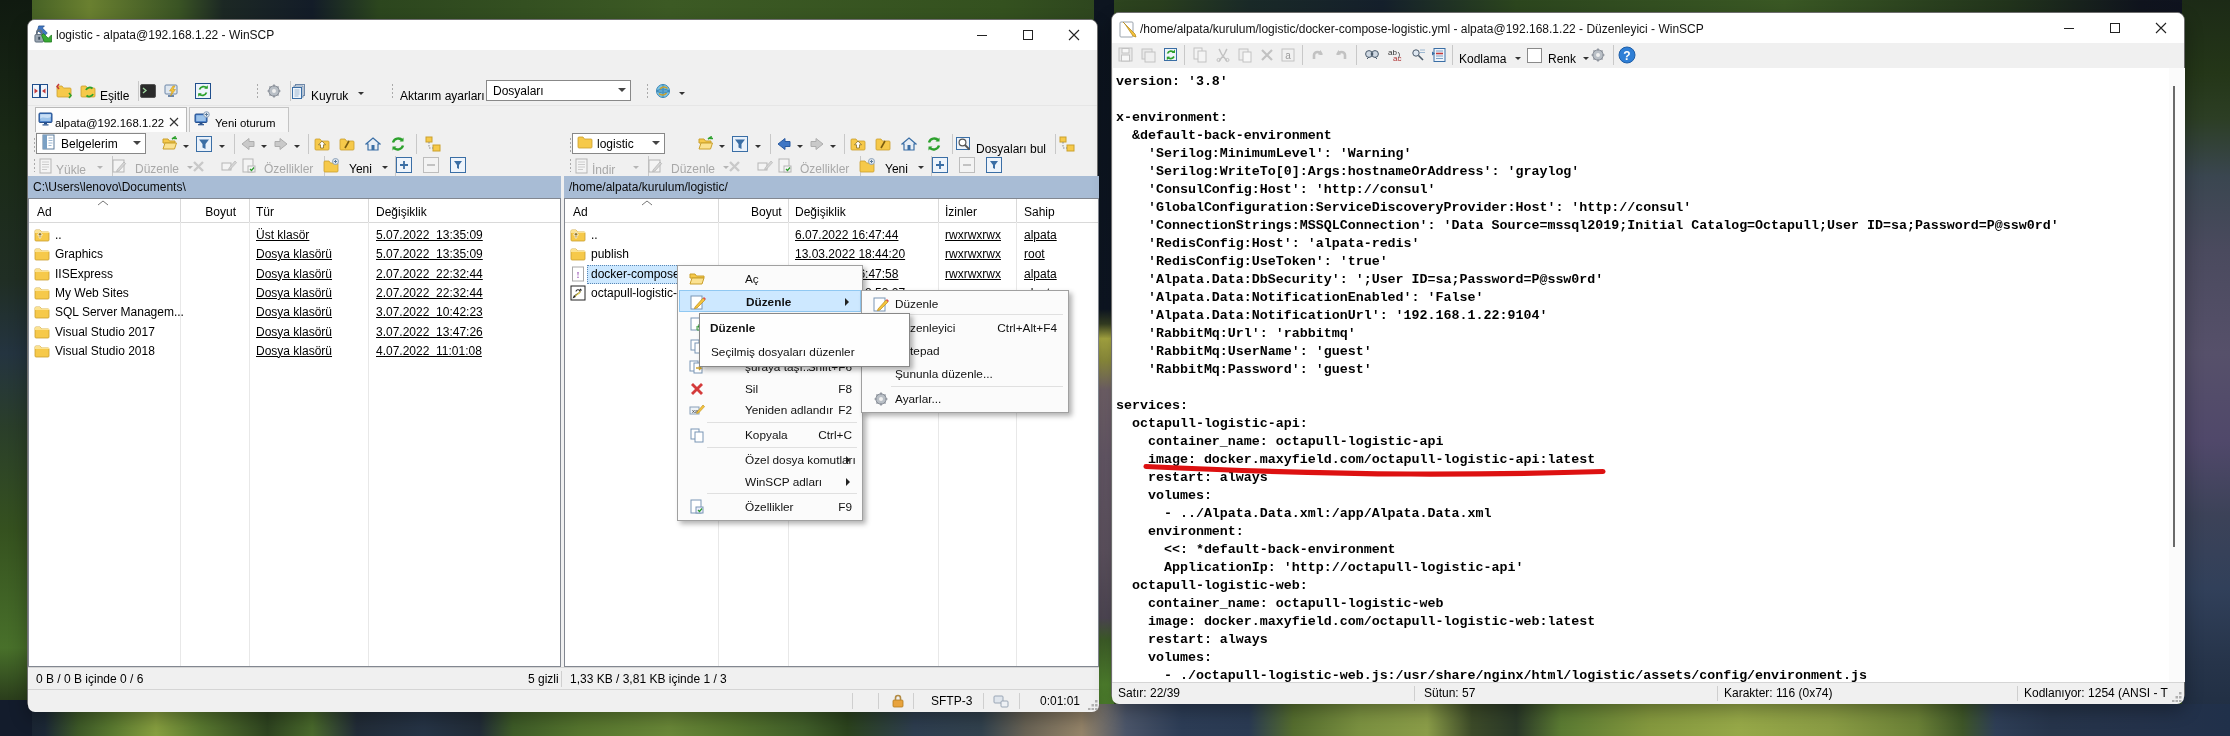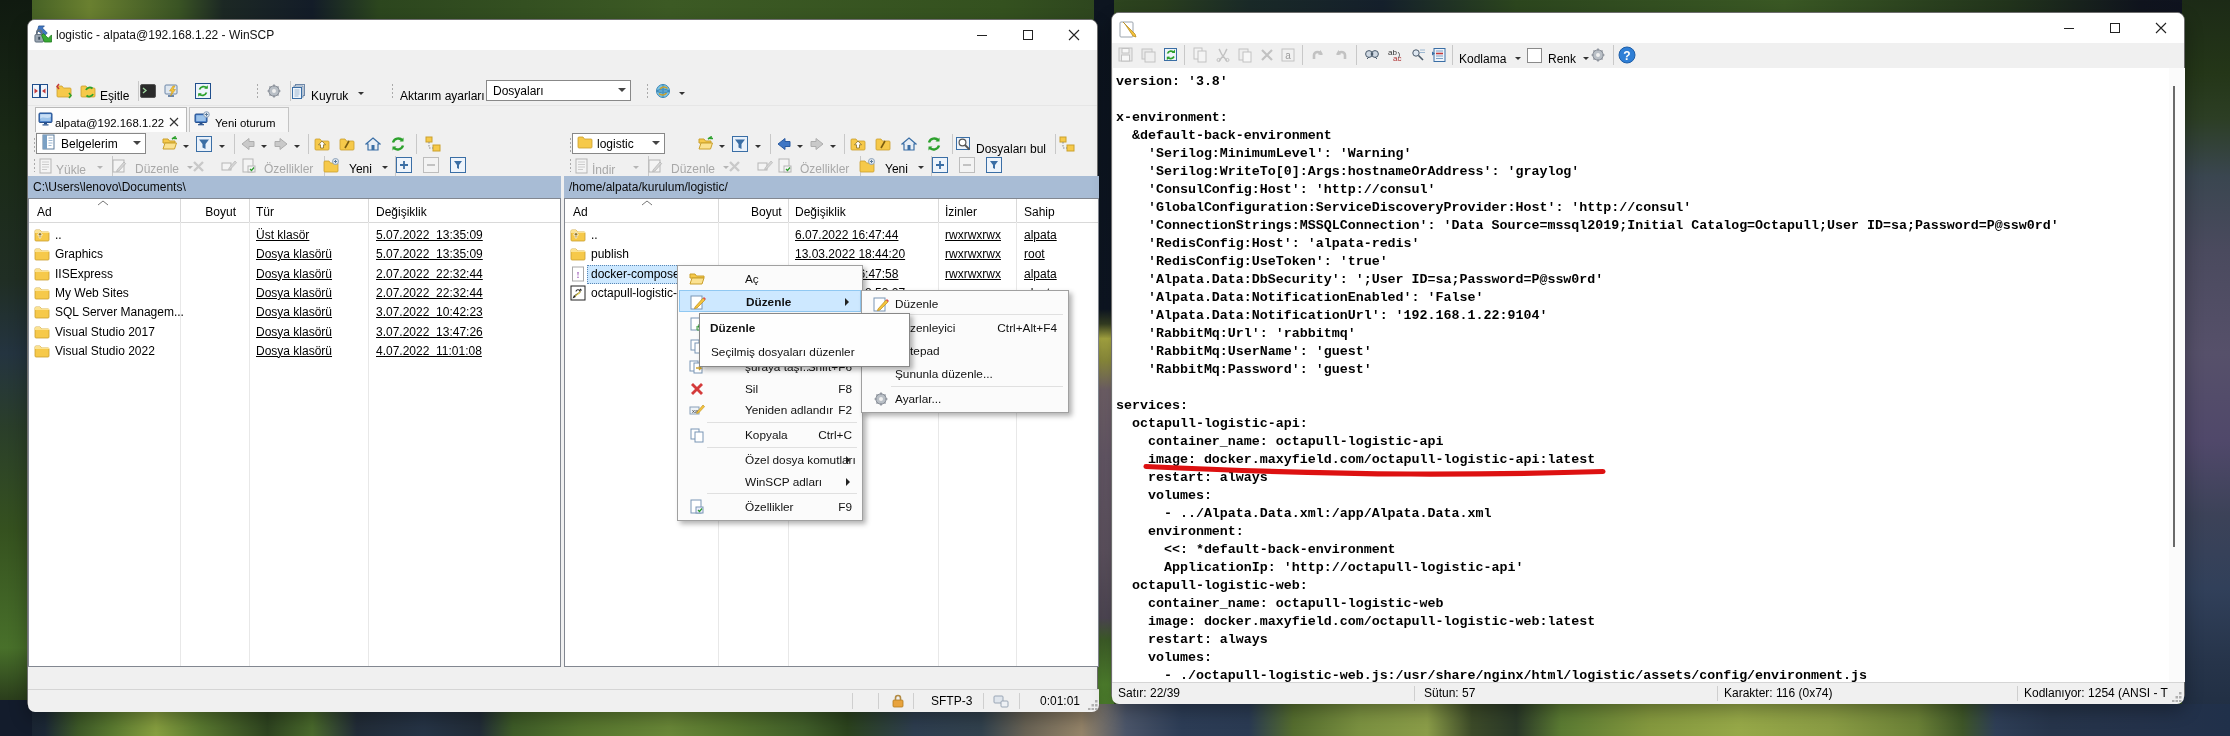--- a/index.html
+++ b/index.html
@@ -570,21 +570,21 @@
           </svg></span>
         <span class="nm">Visual Studio 2017</span>
         <span class="c" style="left:227px;">Dosya klasörü</span>
         <span class="c" style="left:347px;">3.07.2022&nbsp; 13:47:26</span>
       </div>
       <div class="row" style="top:142.8px;">
         <span class="ficon"><svg width="16" height="16" viewBox="0 0 16 16">
             <path d="M1 4 a1 1 0 0 1 1-1 h4 l1.5 2 H14 a1 1 0 0 1 1 1 v7 a1 1 0 0 1-1 1 H2 a1 1 0 0 1-1-1 Z" fill="#f6c94a" stroke="#caa02d" stroke-width="0.8"></path>
             <path d="M1 6 h14 v-1.2 H7.3 L6 3 H2 a1 1 0 0 0-1 1 Z" fill="#fbe291"></path>
           </svg></span>
-        <span class="nm">Visual Studio 2022</span>
+        <span class="nm">Visual Studio 2018</span>
         <span class="c" style="left:227px;">Dosya klasörü</span>
         <span class="c" style="left:347px;">4.07.2022&nbsp; 11:01:08</span>
       </div>
     </div>
 
   <div class="list" id="listR" style="left:536px;top:178px;width:535px;height:469px;">
       <div class="hdr">
         <span class="c" style="left:8px;">Ad</span>
         <span class="c" style="left:186px;">Boyut</span>
         <span class="c" style="left:230px;">Değişiklik</span>
@@ -640,20 +640,26 @@
             <path d="M5 12 C4 9 11 9 10 6 C9.4 4.2 6 4.5 6 6.5 M10 4 l1.5 1.5 M4.5 10.5 L3.6 12.4 l2-0.8" fill="none" stroke="#222" stroke-width="1.1"></path>
             <path d="M5.6 11.4 C5 9.4 10.6 9 10 6.4" fill="none" stroke="#e8d44d" stroke-width="1.2"></path>
           </svg></span>
         <span class="nm">octapull-logistic-web.js</span>
         <span class="c" style="left:230px;">17.03.2022 18:53:27</span>
         <span class="c" style="left:380px;">rwxrwxrwx</span>
         <span class="c" style="left:459px;">alpata</span>
       </div>
     </div>
 
+  <div class="statusrow" style="left:0;top:647px;width:1071px;height:22px;border-top:1px solid #d5d5d5;">
+    <span class="abs" style="left:8px;top:4px;">0 B / 0 B içinde 0 / 6</span>
+    <span class="abs" style="left:500px;top:4px;">5 gizli</span>
+    <div class="cellsep" style="left:533px;"></div>
+    <span class="abs" style="left:542px;top:4px;">1,33 KB / 3,81 KB içinde 1 / 3</span>
+  </div>
   <div class="statusrow" style="left:0;top:669px;width:1071px;height:22px;border-top:1px solid #d5d5d5;border-radius:0 0 7px 7px;">
     <div class="cellsep" style="left:824px;"></div>
     <div class="cellsep" style="left:850px;"></div>
     <svg class="abs" style="left:863px;top:4px" width="14" height="14" viewBox="0 0 14 14">
       <rect x="2" y="6" width="10" height="7" rx="1" fill="#e8a33d" stroke="#b37c1e" stroke-width="0.8"></rect>
       <path d="M4.5 6 V4 a2.5 2.5 0 0 1 5 0 V6" fill="none" stroke="#b28a42" stroke-width="1.6"></path>
     </svg>
     <div class="cellsep" style="left:885px;"></div>
     <span class="abs" style="left:903px;top:4px;">SFTP-3</span>
     <div class="cellsep" style="left:955px;"></div>
@@ -675,20 +681,21 @@
       </svg>
   </div>
 </div>
 
 <div class="win" id="winR" style="left:1111px;top:12px;width:1074px;height:690px;">
   <div class="titlebar" style="height:30px;">
     <svg class="abs" style="left:7px;top:7px" width="18" height="18" viewBox="0 0 18 18">
       <rect x="1" y="2" width="13" height="15" rx="1" fill="#fff" stroke="#9aa3ad"></rect>
       <path d="M4 2 L16 14 l1 3 l-3-1 L6 4 Z" fill="#f5c33c" stroke="#b98d1e" stroke-width="0.8"></path>
     </svg>
+    <div class="title-text" style="left:28px;top:9px;">/home/alpata/kurulum/logistic/docker-compose-logistic.yml - alpata@192.168.1.22 - Düzenleyici - WinSCP</div>
     <div class="winbtns">
       <div class="winbtn">
           <svg width="11" height="11">
             <rect y="5" width="10" height="1" fill="#222"></rect>
           </svg>
         </div>
       <div class="winbtn">
           <svg width="11" height="11">
             <rect x="0.5" y="0.5" width="9" height="9" fill="none" stroke="#222"></rect>
           </svg>

